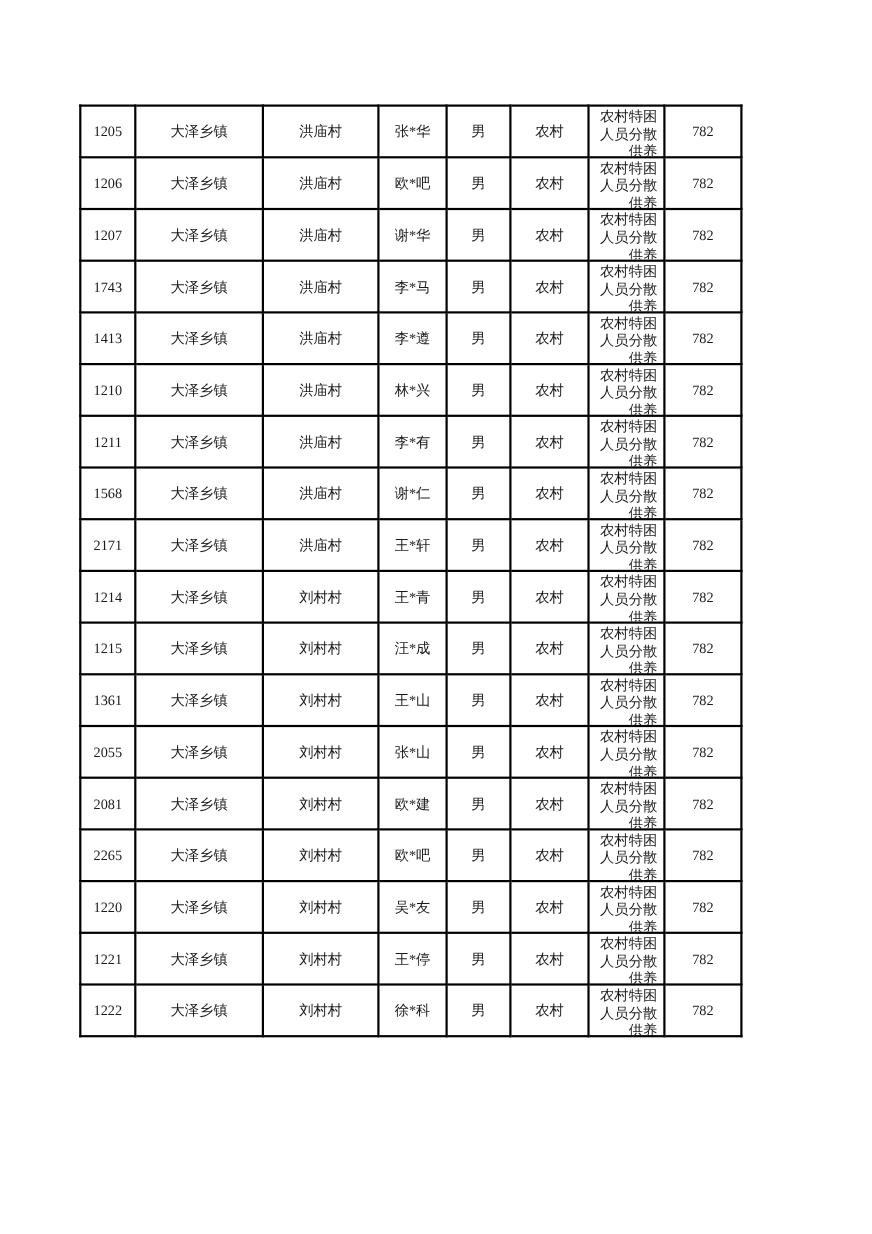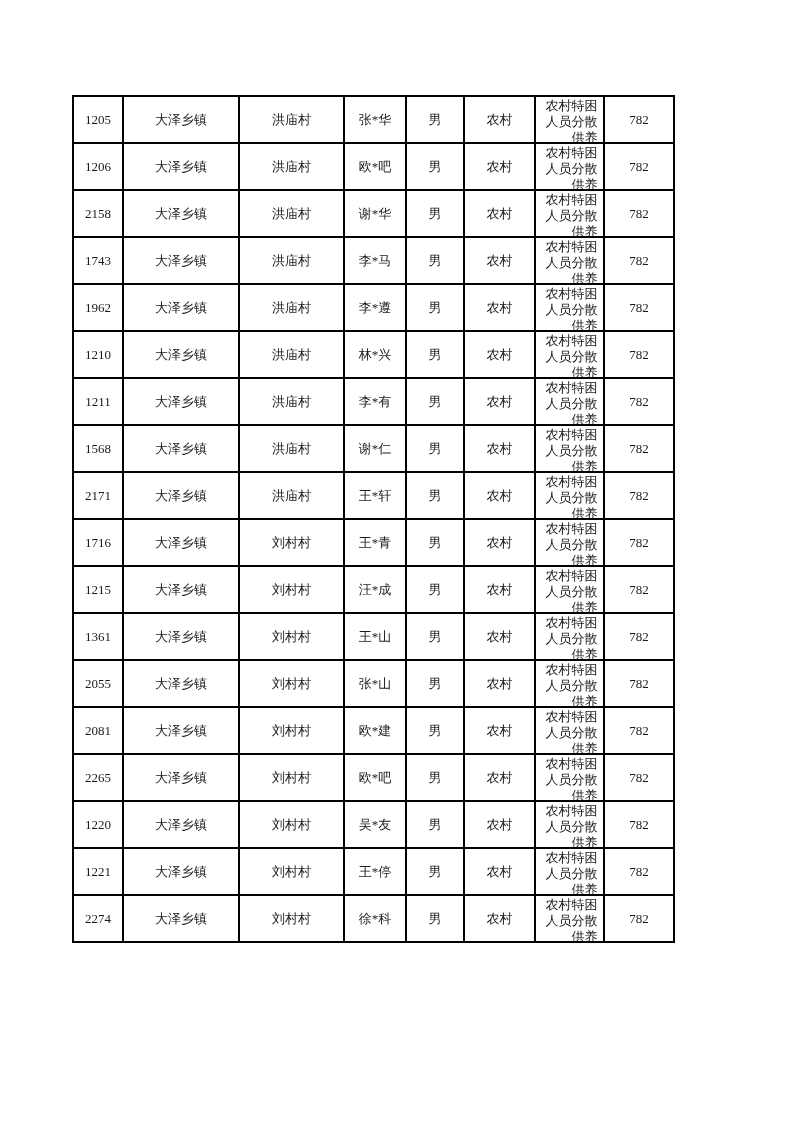--- a/index.html
+++ b/index.html
@@ -81,21 +81,21 @@
           <td>洪庙村</td>
           <td>欧*吧</td>
           <td>男</td>
           <td>农村</td>
           <td class="cell-category">
             <div class="cat-clip">农村特困人员分散供养</div>
           </td>
           <td>782</td>
         </tr>
         <tr>
-          <td>2158</td>
+          <td>1207</td>
           <td>大泽乡镇</td>
           <td>洪庙村</td>
           <td>谢*华</td>
           <td>男</td>
           <td>农村</td>
           <td class="cell-category">
             <div class="cat-clip">农村特困人员分散供养</div>
           </td>
           <td>782</td>
         </tr>
@@ -105,21 +105,21 @@
           <td>洪庙村</td>
           <td>李*马</td>
           <td>男</td>
           <td>农村</td>
           <td class="cell-category">
             <div class="cat-clip">农村特困人员分散供养</div>
           </td>
           <td>782</td>
         </tr>
         <tr>
-          <td>1962</td>
+          <td>1413</td>
           <td>大泽乡镇</td>
           <td>洪庙村</td>
           <td>李*遵</td>
           <td>男</td>
           <td>农村</td>
           <td class="cell-category">
             <div class="cat-clip">农村特困人员分散供养</div>
           </td>
           <td>782</td>
         </tr>
@@ -165,21 +165,21 @@
           <td>洪庙村</td>
           <td>王*轩</td>
           <td>男</td>
           <td>农村</td>
           <td class="cell-category">
             <div class="cat-clip">农村特困人员分散供养</div>
           </td>
           <td>782</td>
         </tr>
         <tr>
-          <td>1716</td>
+          <td>1214</td>
           <td>大泽乡镇</td>
           <td>刘村村</td>
           <td>王*青</td>
           <td>男</td>
           <td>农村</td>
           <td class="cell-category">
             <div class="cat-clip">农村特困人员分散供养</div>
           </td>
           <td>782</td>
         </tr>
@@ -261,21 +261,21 @@
           <td>刘村村</td>
           <td>王*停</td>
           <td>男</td>
           <td>农村</td>
           <td class="cell-category">
             <div class="cat-clip">农村特困人员分散供养</div>
           </td>
           <td>782</td>
         </tr>
         <tr>
-          <td>2274</td>
+          <td>1222</td>
           <td>大泽乡镇</td>
           <td>刘村村</td>
           <td>徐*科</td>
           <td>男</td>
           <td>农村</td>
           <td class="cell-category">
             <div class="cat-clip">农村特困人员分散供养</div>
           </td>
           <td>782</td>
         </tr>

